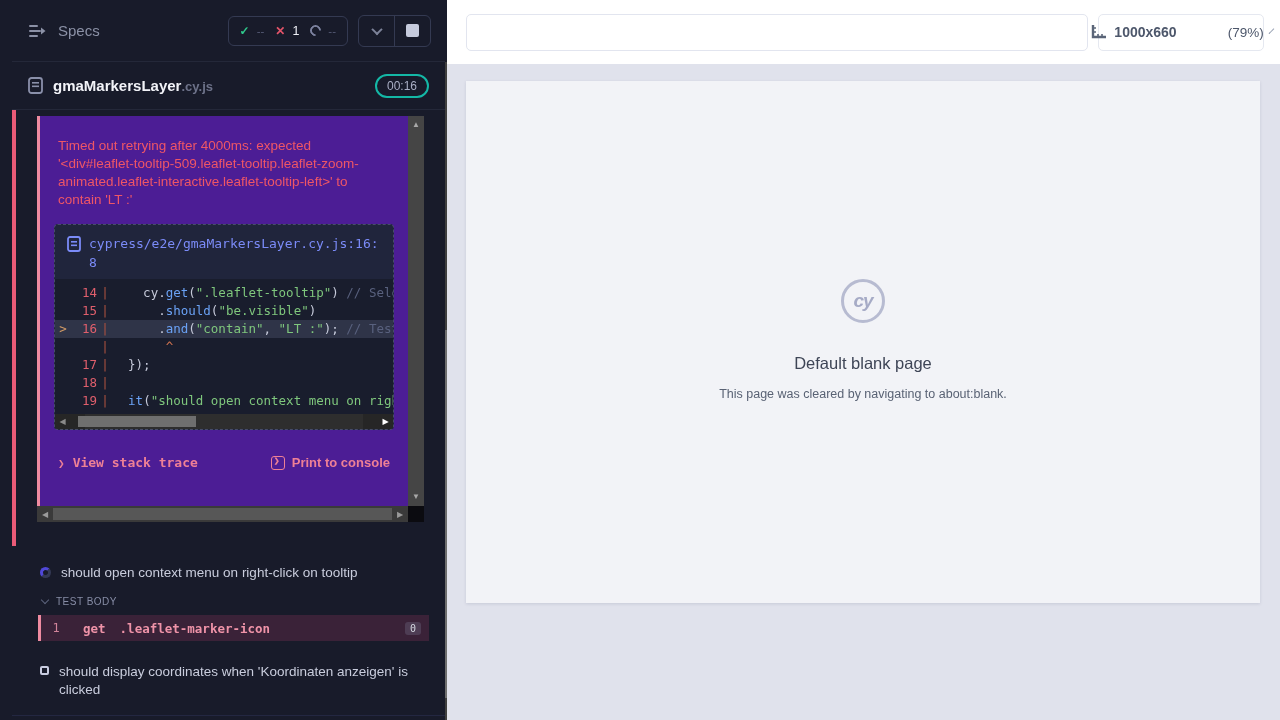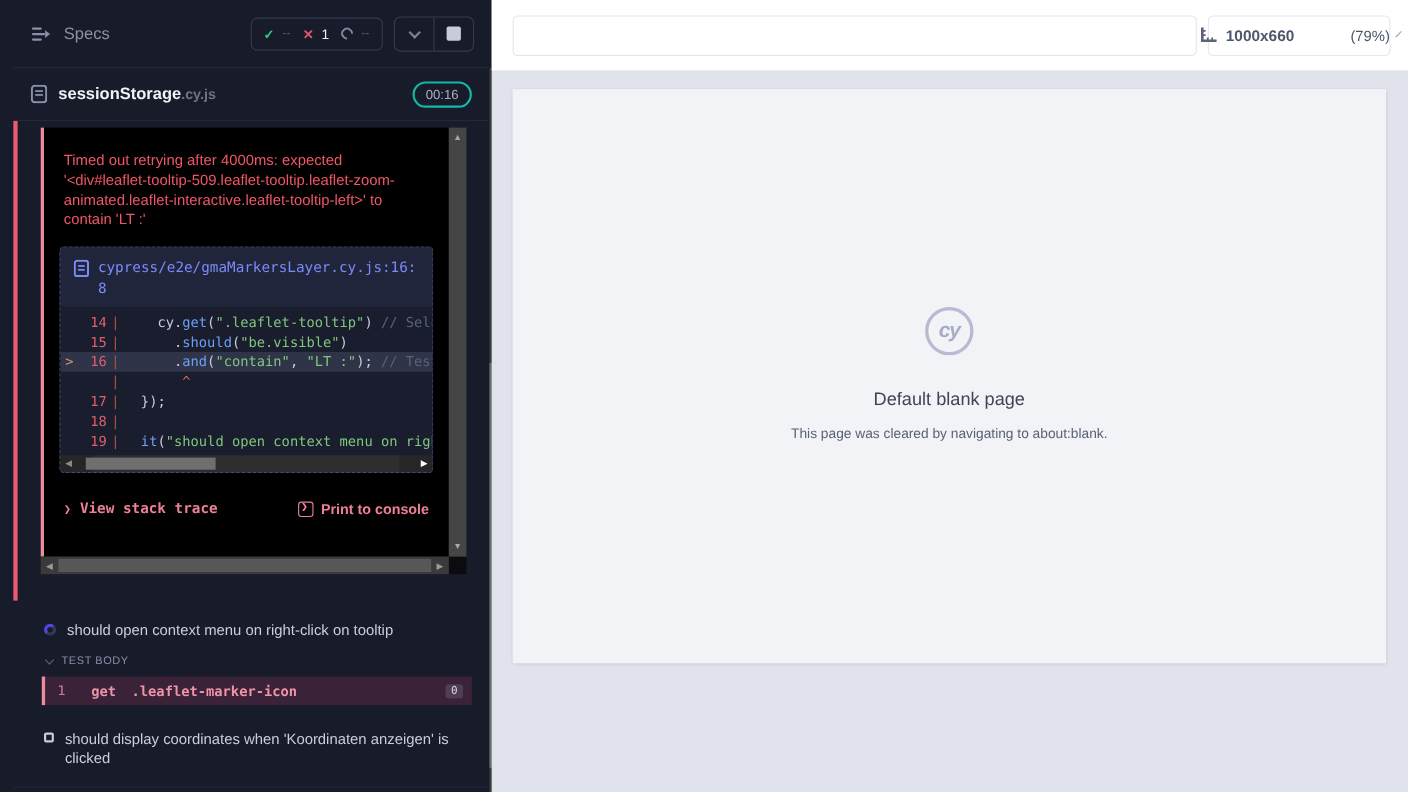--- a/index.html
+++ b/index.html
@@ -35,21 +35,21 @@
               border-bottom:1px solid #242839; }
   .spec-name { color:#f2f3f8; font-weight:bold; font-size:15px; margin-left:10px; }
   .spec-ext { color:#6d7289; font-size:13px; }
   .timer-pill { border:2px solid #14b8a6; border-radius:12px; padding:3px 10px;
                 color:#a9aec4; font-size:12px; }
 
   
   .attempt { position:relative; height:436px; padding:6px 21px 0 25px; }
   .attempt-bar { position:absolute; left:0; top:0; bottom:0; width:4px; background:#ea5b78; }
   .err-main { display:flex; height:390px; }
-  .err-panel { flex:1; background:#000000; border-left:3px solid #ef8ba1; overflow:hidden; }
+  .err-panel { flex:1; background:#4c1d95; border-left:3px solid #ef8ba1; overflow:hidden; }
   .err-vscroll { width:16px; background:#454545; position:relative; }
   .err-vscroll .arr { position:absolute; left:0; width:100%; text-align:center;
                       color:#a8a8a8; font-size:8px; line-height:14px; }
   .err-vscroll .arr.top { top:2px; } .err-vscroll .arr.bot { bottom:2px; }
   .hscroll-row { display:flex; height:16px; }
   .hscroll { flex:1; background:#3a3a3a; position:relative; display:flex; align-items:center; }
   .hscroll .thumb { position:absolute; left:16px; right:16px; top:2px; bottom:2px; background:#575757; }
   .hscroll .arr { width:16px; text-align:center; color:#9a9a9a; font-size:8px; z-index:1; }
   .hscroll .arr.right { margin-left:auto; }
   .scroll-corner { width:16px; background:#0b0b10; }
@@ -185,21 +185,21 @@
     </div>
 
     <div class="spec-row">
       <span style="display:inline-flex">
         <svg width="15" height="17" viewBox="0 0 15 17">
           <rect x="1" y="1" width="13" height="15" rx="2.5" fill="none" stroke="#8a90aa" stroke-width="1.8"></rect>
           <rect x="4" y="5" width="7" height="1.6" fill="#8a90aa"></rect>
           <rect x="4" y="8.5" width="7" height="1.6" fill="#8a90aa"></rect>
         </svg>
       </span>
-      <span class="spec-name"><span>sessionStorage</span><span class="spec-ext">.cy.js</span></span>
+      <span class="spec-name"><span>gmaMarkersLayer</span><span class="spec-ext">.cy.js</span></span>
       <span class="sb-spacer"></span>
       <span class="timer-pill">00:16</span>
     </div>
 
     <div class="attempt">
       <div class="attempt-bar"></div>
 
       <div class="err-main">
         <div class="err-panel">
           <div class="err-message">Timed out retrying after 4000ms: expected '&lt;div#leaflet-tooltip-509.leaflet-tooltip.leaflet-zoom-animated.leaflet-interactive.leaflet-tooltip-left&gt;' to contain 'LT :'</div>

